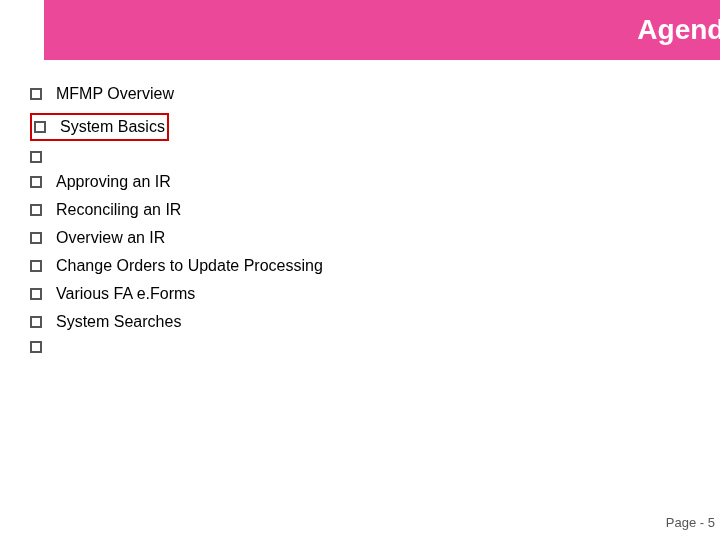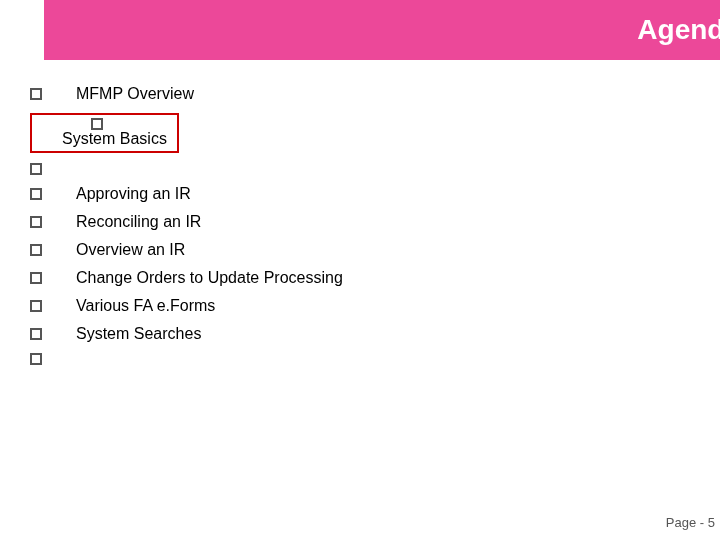--- a/index.html
+++ b/index.html
@@ -52,29 +52,27 @@
       border: 2px solid #555;
       background: #fff;
       margin-right: 14px;
       flex-shrink: 0;
       display: inline-block;
     }
 
     .item-text {
       font-size: 16px;
       color: #000000;
-      margin-left: 20px;
     }
 
     .highlighted-row {
       border: 2px solid #cc0000;
-      padding: 3px 10px;
+      padding: 3px 2px;
       display: inline-flex;
       align-items: center;
-      flex-direction: column;
     }
 
     .highlighted-wrapper {
       display: flex;
       align-items: center;
       padding: 5px 0;
     }
 
     .footer {
       position: absolute;

